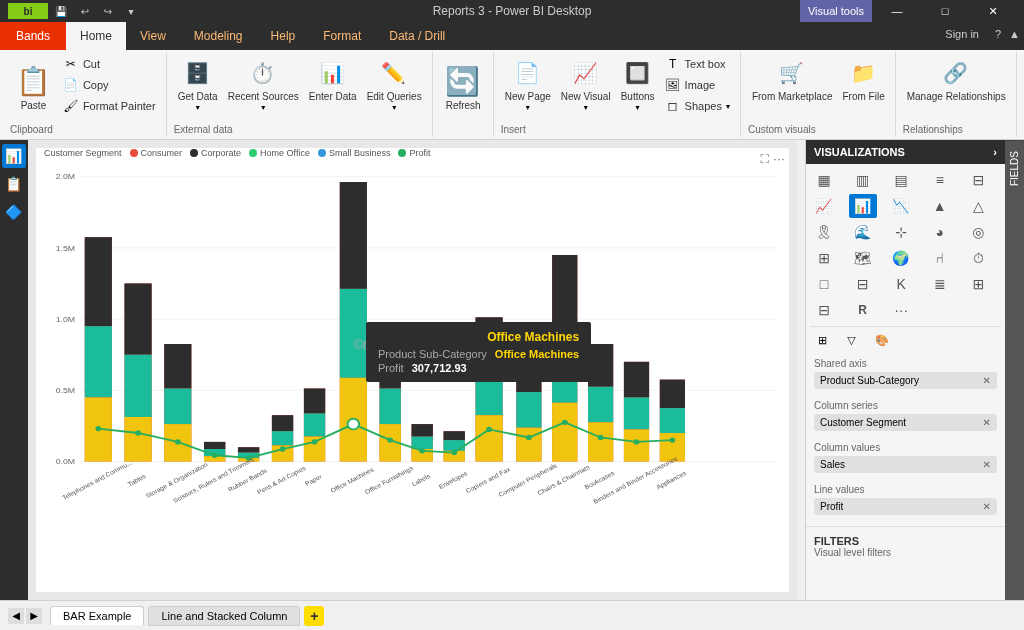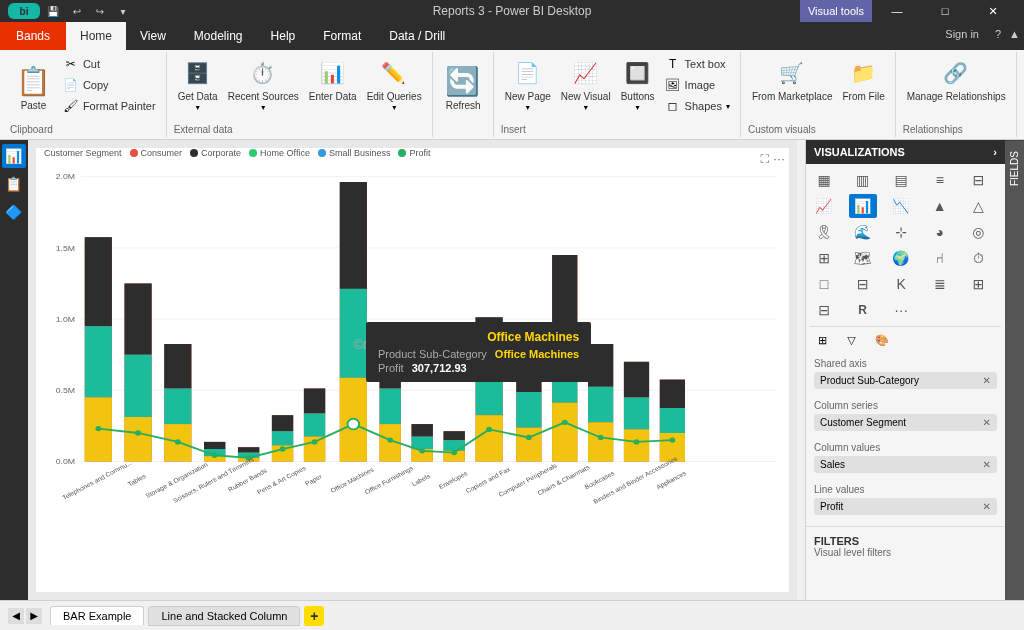--- a/index.html
+++ b/index.html
@@ -1,26 +1,26 @@
 <!DOCTYPE html>
 <html><head>
   <meta charset="utf-8">
   <style>
     * { margin: 0; padding: 0; box-sizing: border-box; }
     body { font-family: 'Segoe UI', sans-serif; font-size: 11px; background: #f0f0f0; width: 1024px; height: 630px; overflow: hidden; }
 
     
     .title-bar { background: #2d2d2d; height: 22px; display: flex; align-items: center; justify-content: space-between; padding: 0 8px; }
     .title-bar-left { display: flex; align-items: center; gap: 4px; }
-    .title-bar-icon { width: 32px; height: 16px; background: #14b8a6; border-radius: 6px; display: flex; align-items: center; justify-content: center; }
+    .title-bar-icon { width: 40px; height: 16px; background: #84cc16; border-radius: 0; display: flex; align-items: center; justify-content: center; }
     .title-bar-controls { display: flex; gap: 2px; }
     .title-bar-btn { width: 46px; height: 22px; display: flex; align-items: center; justify-content: center; color: #fff; font-size: 11px; cursor: pointer; }
     .quick-access { display: flex; align-items: center; gap: 3px; }
     .qa-btn { width: 20px; height: 20px; display: flex; align-items: center; justify-content: center; color: #ccc; font-size: 10px; }
-    .ribbon-tab { padding: 4px 14px; color: #ffffff; font-size: 12px; cursor: pointer; height: 28px; display: flex; align-items: center; }
+    .ribbon-tab { padding: 4px 14px; color: #fdba74; font-size: 12px; cursor: pointer; height: 28px; display: flex; align-items: center; }
     .ribbon-tab.active { background: #f5f5f5; color: #333; }
     .ribbon-tab.file { background: #e83000; color: #fff; padding: 4px 16px; }
 
     
     .ribbon { background: #f5f5f5; border-bottom: 1px solid #d0d0d0; height: 90px; display: flex; align-items: stretch; padding: 2px 4px; gap: 1px; }
     .ribbon-group { display: flex; flex-direction: column; border-right: 1px solid #d8d8d8; padding: 2px 6px; min-width: fit-content; }
     .ribbon-group-content { display: flex; align-items: flex-start; flex: 1; gap: 2px; }
     .ribbon-group-label { font-size: 10px; color: #666; text-align: left; padding-top: 2px; }
     .ribbon-btn { display: flex; flex-direction: column; align-items: center; justify-content: flex-start; padding: 3px 4px; cursor: pointer; min-width: 36px; height: 68px; border-radius: 3px; }
     .ribbon-btn-icon { width: 32px; height: 32px; display: flex; align-items: center; justify-content: center; font-size: 20px; }

